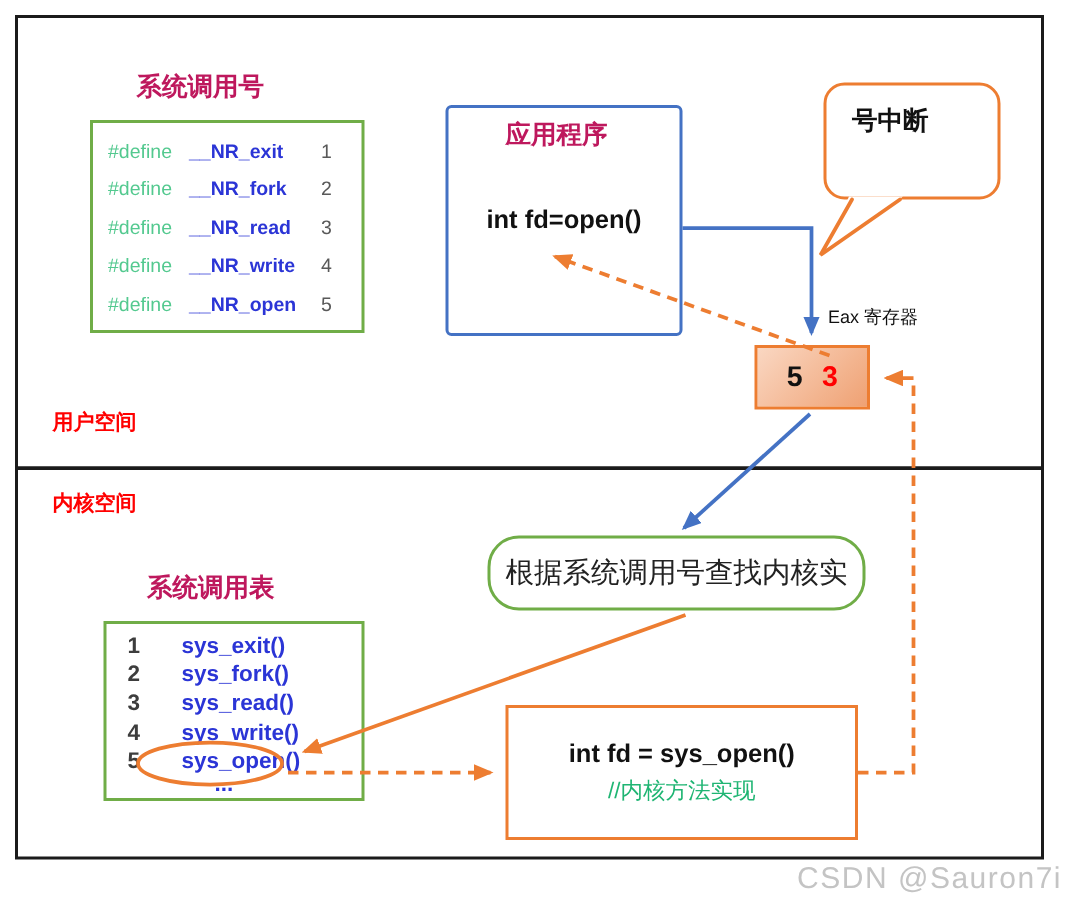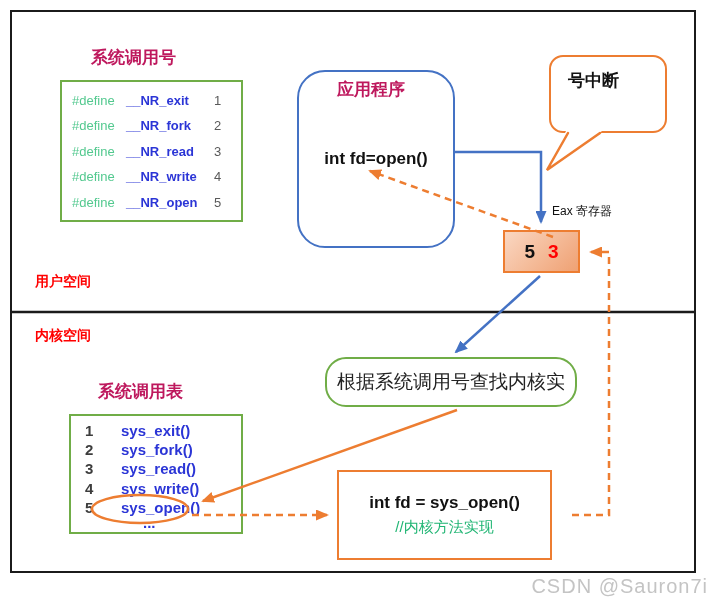--- a/index.html
+++ b/index.html
@@ -9,22 +9,22 @@
   .frame { left: 10px; top: 10px; width: 686px; height: 563px; border: 2px solid #1b1b1b; background: #ffffff; }
   .title { font-weight: bold; font-size: 17px; color: #be185d; white-space: nowrap; }
   
   .nr-box { left: 60px; top: 80px; width: 183px; height: 142px; border: 2px solid #70AD47;
     display: flex; flex-direction: column; justify-content: space-evenly; padding: 0 10px; }
   .nr-row { display: flex; align-items: center; font-size: 13px; white-space: nowrap; }
   .nr-def { color: #53C98F; width: 54px; }
   .nr-name { color: #2B35D6; font-weight: bold; width: 88px; }
   .nr-num { color: #595959; }
   
-  .app-box { left: 297px; top: 70px; width: 158px; height: 178px; border: 2.5px solid #4472C4;
-    border-radius: 28px; display: flex; align-items: center; justify-content: center; }
+  .app-box { left: 297px; top: 70px; width: 158px; height: 154px; border: 2.5px solid #4472C4;
+    border-radius: 4px; display: flex; align-items: center; justify-content: center; }
   .app-code { font-weight: bold; font-size: 17px; color: #111; white-space: nowrap; }
   
   .bubble { left: 549px; top: 55px; width: 118px; height: 78px; border: 2.5px solid #ED7D31;
     border-radius: 14px; padding: 9px 0 0 17px; font-weight: bold; font-size: 17px;
     line-height: 29px; color: #111; background: #fff; }
   
   .eax-label { left: 552px; top: 203px; font-weight: normal; font-size: 12px; color: #111; white-space: nowrap; }
   .eax-box { left: 503px; top: 230px; width: 77px; height: 43px; border: 2px solid #ED7D31;
     background: linear-gradient(135deg, #fad7c2 0%, #efa173 100%);
     display: flex; align-items: center; justify-content: center; gap: 13px;
@@ -38,21 +38,21 @@
     display: flex; flex-direction: column; justify-content: space-evenly; padding: 4px 0 2px 14px; }
   .st-row { display: flex; align-items: center; font-size: 15px; font-weight: bold; white-space: nowrap; }
   .st-num { color: #3d3d3d; width: 20px; }
   .st-name { color: #2B35D6; margin-left: 16px; }
   .st-ellipsis { color: #2B35D6; font-weight: bold; font-size: 15px; margin-left: 58px; line-height: 10px; }
   
   .lookup-box { left: 325px; top: 357px; width: 252px; height: 50px; border: 2px solid #70AD47;
     border-radius: 21px; display: flex; align-items: center; justify-content: center;
     font-size: 19px; color: #222; white-space: nowrap; }
   
-  .impl-box { left: 337px; top: 470px; width: 215px; height: 90px; border: 2px solid #ED7D31;
+  .impl-box { left: 337px; top: 470px; width: 235px; height: 90px; border: 2px solid #ED7D31;
     display: flex; flex-direction: column; align-items: center; justify-content: center; gap: 5px; }
   .impl-code { font-weight: bold; font-size: 17px; color: #111; white-space: nowrap; }
   .impl-comment { font-size: 15px; color: #1FB573; white-space: nowrap; }
   
   .watermark { right: 12px; top: 575px; font-size: 20px; color: #C4C4C4; letter-spacing: 1px; white-space: nowrap; }
   svg.overlay { position: absolute; left: 0; top: 0; width: 720px; height: 603px; pointer-events: none; }
 </style>
 </head>
 <body>
 

